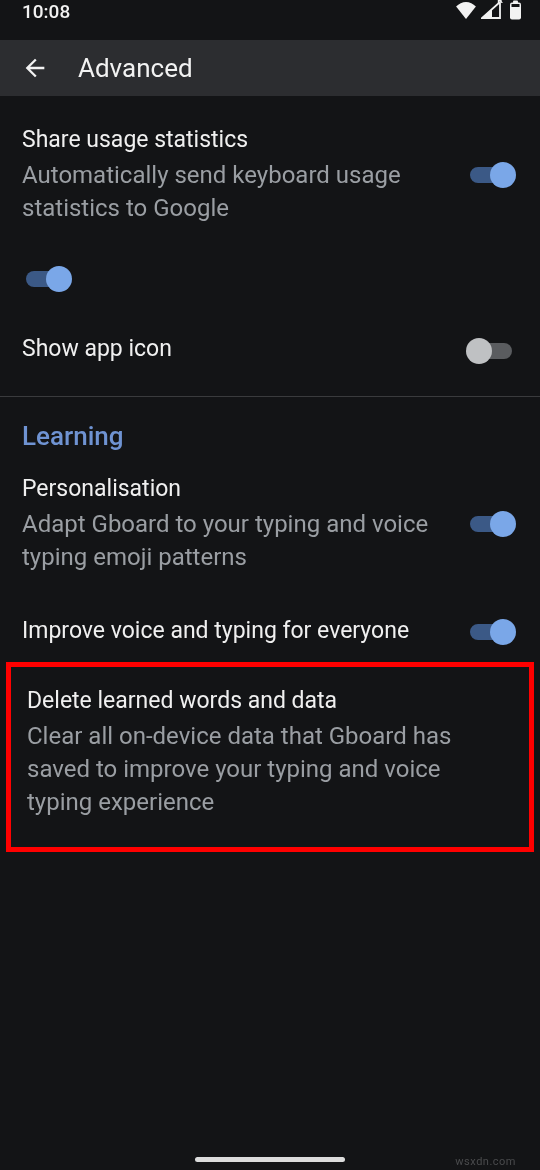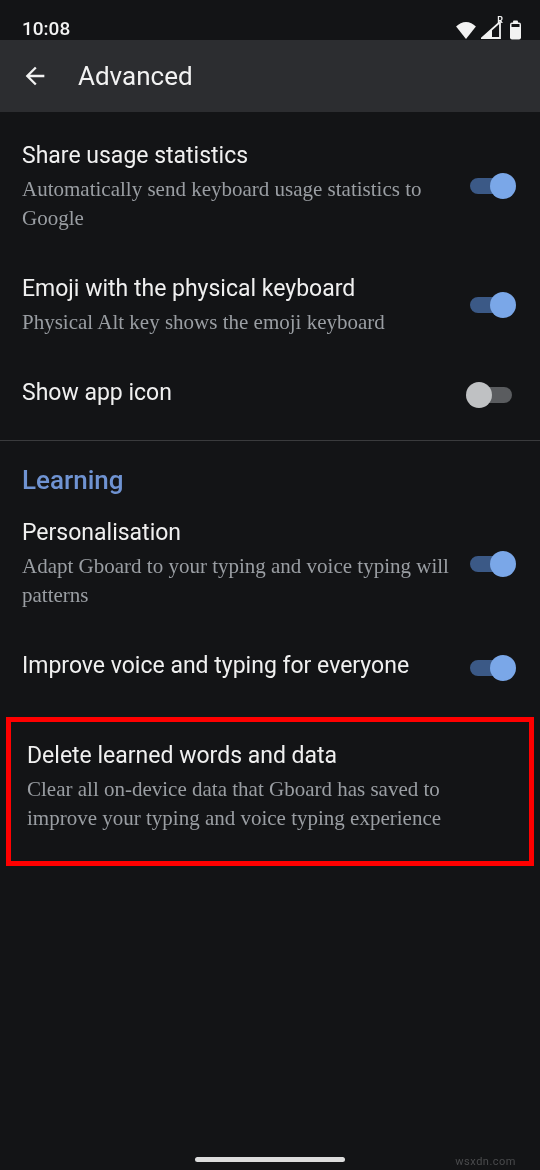--- a/index.html
+++ b/index.html
@@ -8,32 +8,32 @@
     height: 1170px;
     background: #131416;
     font-family: Roboto, "Segoe UI", Arial, sans-serif;
     color: #e6e6e6;
     overflow: hidden;
     position: relative;
   }
   .status-bar {
     height: 40px;
     display: flex;
-    align-items: flex-end;
+    align-items: flex-start;
     justify-content: space-between;
     padding: 0 18px 0 22px;
     font-size: 19px;
     font-weight: 500;
     color: #f2f2f2;
     background: #131416;
   }
   .status-right { display: flex; align-items: center; gap: 2px; }
   .status-right svg { display: block; }
   .app-bar {
-    height: 72px;
+    height: 56px;
     background: #2c2d30;
     display: flex;
     align-items: center;
     padding: 12px 18px;
     gap: 26px;
   }
   .back-btn { width: 34px; height: 34px; display:flex; align-items:center; justify-content:center; }
   .app-title { font-size: 26px; font-weight: 400; color: #f2f2f2; }
   .content { padding-top: 8px; }
   .item {
@@ -43,24 +43,23 @@
   }
   .item-text { flex: 1; min-width: 0; }
   .item-title {
     font-size: 23px;
     font-weight: 400;
     color: #f0f0f0;
     line-height: 1.35;
     margin-bottom: 4px;
   }
   .item-sub {
-    font-size: 21px;
+    font-size: 24px;
     line-height: 1.38;
     color: #9a9ea3;
-    font-family: Liberation Serif, serif;
   }
   .section-divider { height: 1px; background: #3a3b3d; margin-top: 8px; }
   .section-header {
     padding: 24px 22px 10px 22px;
     font-size: 26px;
     font-weight: 500;
     color: #6f93d2;
   }
   .learn-more {
     padding: 4px 22px 18px 22px;
@@ -76,21 +75,21 @@
   }
   .toggle .thumb {
     position: absolute; top: 1px; width: 26px; height: 26px; border-radius: 50%;
   }
   .toggle.on .track { background: #3b5986; }
   .toggle.on .thumb { right: 0; background: #7aa7e8; }
   .toggle.off .track { background: #5a5c5f; }
   .toggle.off .thumb { left: 0; background: #bfc1c3; }
   .highlight-box {
     border: 5px solid #ff0000;
-    margin: 22px 6px 0 6px;
+    margin: 2px 6px 0 6px;
     padding-bottom: 24px;
   }
   .highlight-box .item { padding: 18px 18px 4px 16px; }
   .nav-handle {
     position: absolute; bottom: 8px; left: 50%; transform: translateX(-50%);
     width: 150px; height: 5px; background: #dcdcdc; border-radius: 3px;
   }
   .watermark {
     position: absolute; bottom: 2px; right: 24px;
     font-size: 11px; color: #4a4b4d; letter-spacing: 0.5px;
@@ -140,24 +139,20 @@
       <div class="item-title">Share usage statistics</div>
       <div class="item-sub">Automatically send keyboard usage statistics to Google</div>
     </div>
     <div class="toggle on">
         <div class="track"></div>
         <div class="thumb"></div>
       </div>
   </div>
 
   <div class="item">
-    <div class="item-text">
-      <div class="item-title">Emoji with the physical keyboard</div>
-      <div class="item-sub">Physical Alt key shows the emoji keyboard</div>
-    </div>
     <div class="toggle on">
         <div class="track"></div>
         <div class="thumb"></div>
       </div>
   </div>
 
   <div class="item">
     <div class="item-text">
       <div class="item-title">Show app icon</div>
     </div>
@@ -166,21 +161,21 @@
         <div class="thumb"></div>
       </div>
   </div>
 
   <div class="section-divider"></div>
   <div class="section-header">Learning</div>
 
   <div class="item" style="padding-top:12px;">
     <div class="item-text">
       <div class="item-title">Personalisation</div>
-      <div class="item-sub">Adapt Gboard to your typing and voice typing will patterns</div>
+      <div class="item-sub">Adapt Gboard to your typing and voice typing emoji patterns</div>
     </div>
     <div class="toggle on">
         <div class="track"></div>
         <div class="thumb"></div>
       </div>
   </div>
 
   <div class="item" style="padding-bottom:10px;">
     <div class="item-text">
       <div class="item-title">Improve voice and typing for everyone</div>

